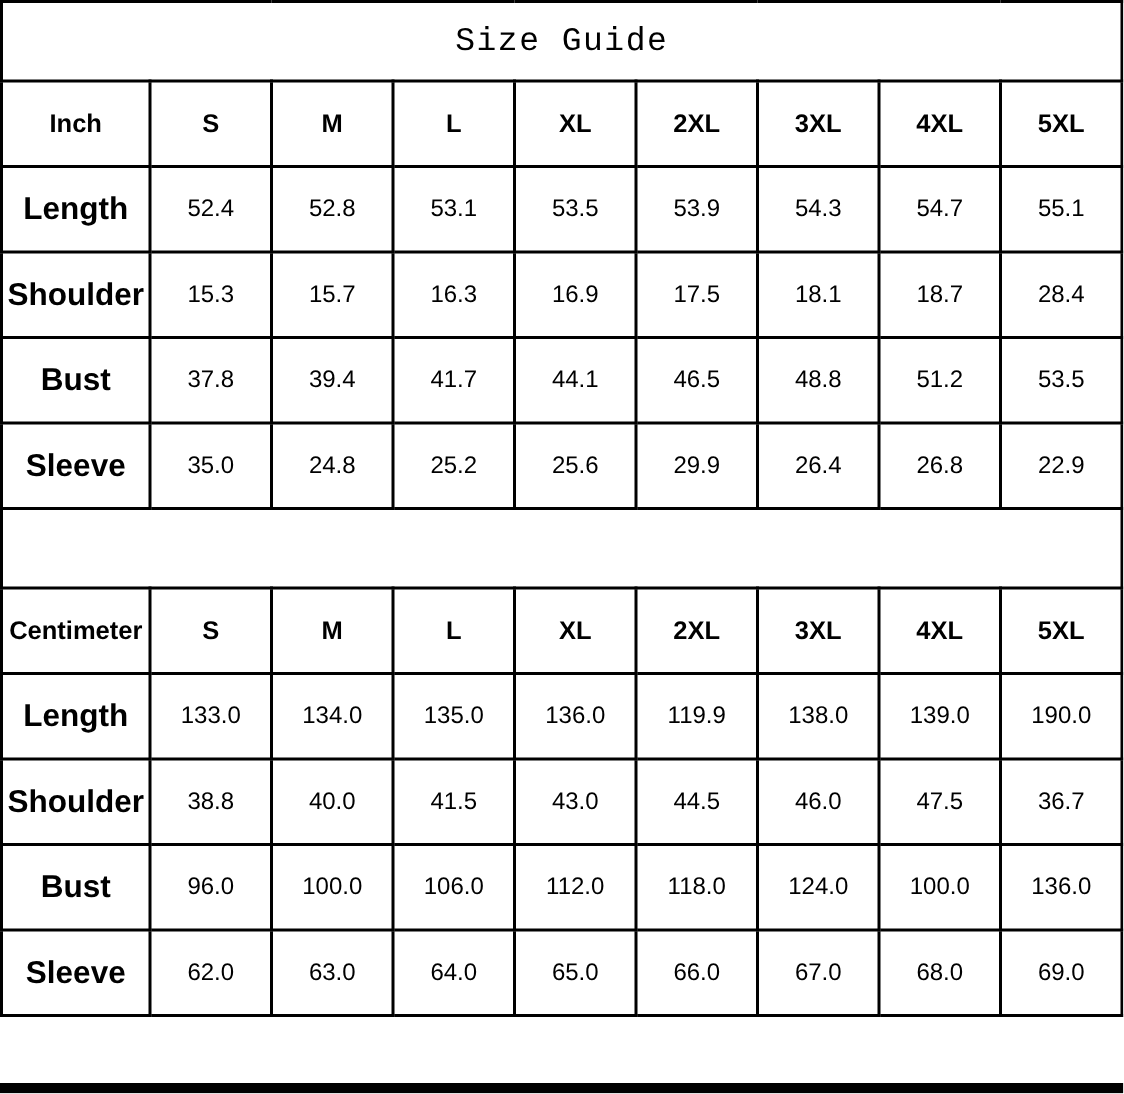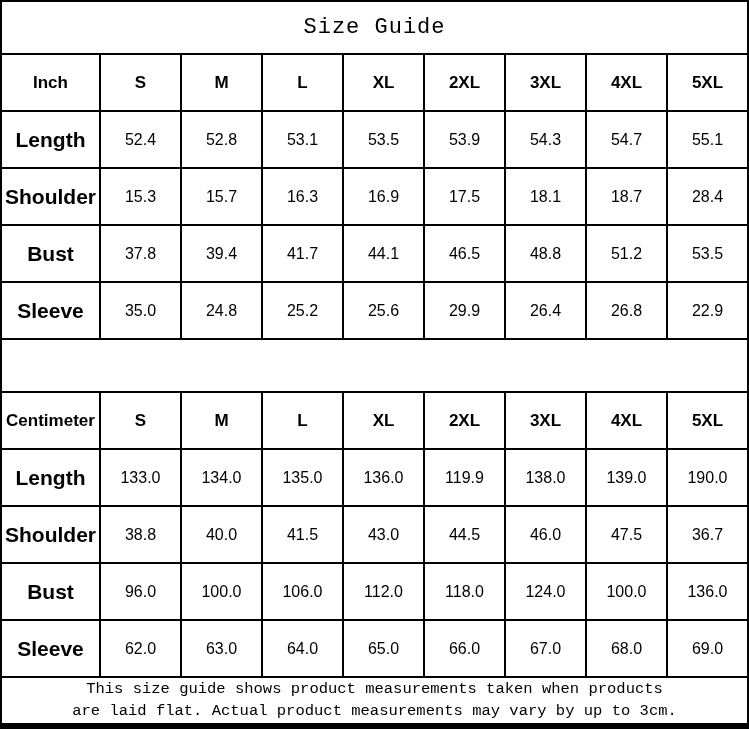--- a/index.html
+++ b/index.html
@@ -203,23 +203,17 @@
       <td class="value-cell">62.0</td>
       <td class="value-cell">63.0</td>
       <td class="value-cell">64.0</td>
       <td class="value-cell">65.0</td>
       <td class="value-cell">66.0</td>
       <td class="value-cell">67.0</td>
       <td class="value-cell">68.0</td>
       <td class="value-cell">69.0</td>
     </tr>
 
-    <tr>
-      <td class="footer-cell" colspan="9">
-        <div>This size guide shows product measurements taken when products</div>
-        <div>are laid flat. Actual product measurements may vary by up to 3cm.</div>
-      </td>
-    </tr>
   </tbody>
     </table>
 
   <div class="bottom-bar"></div>
 </div>
 
 </body></html>

